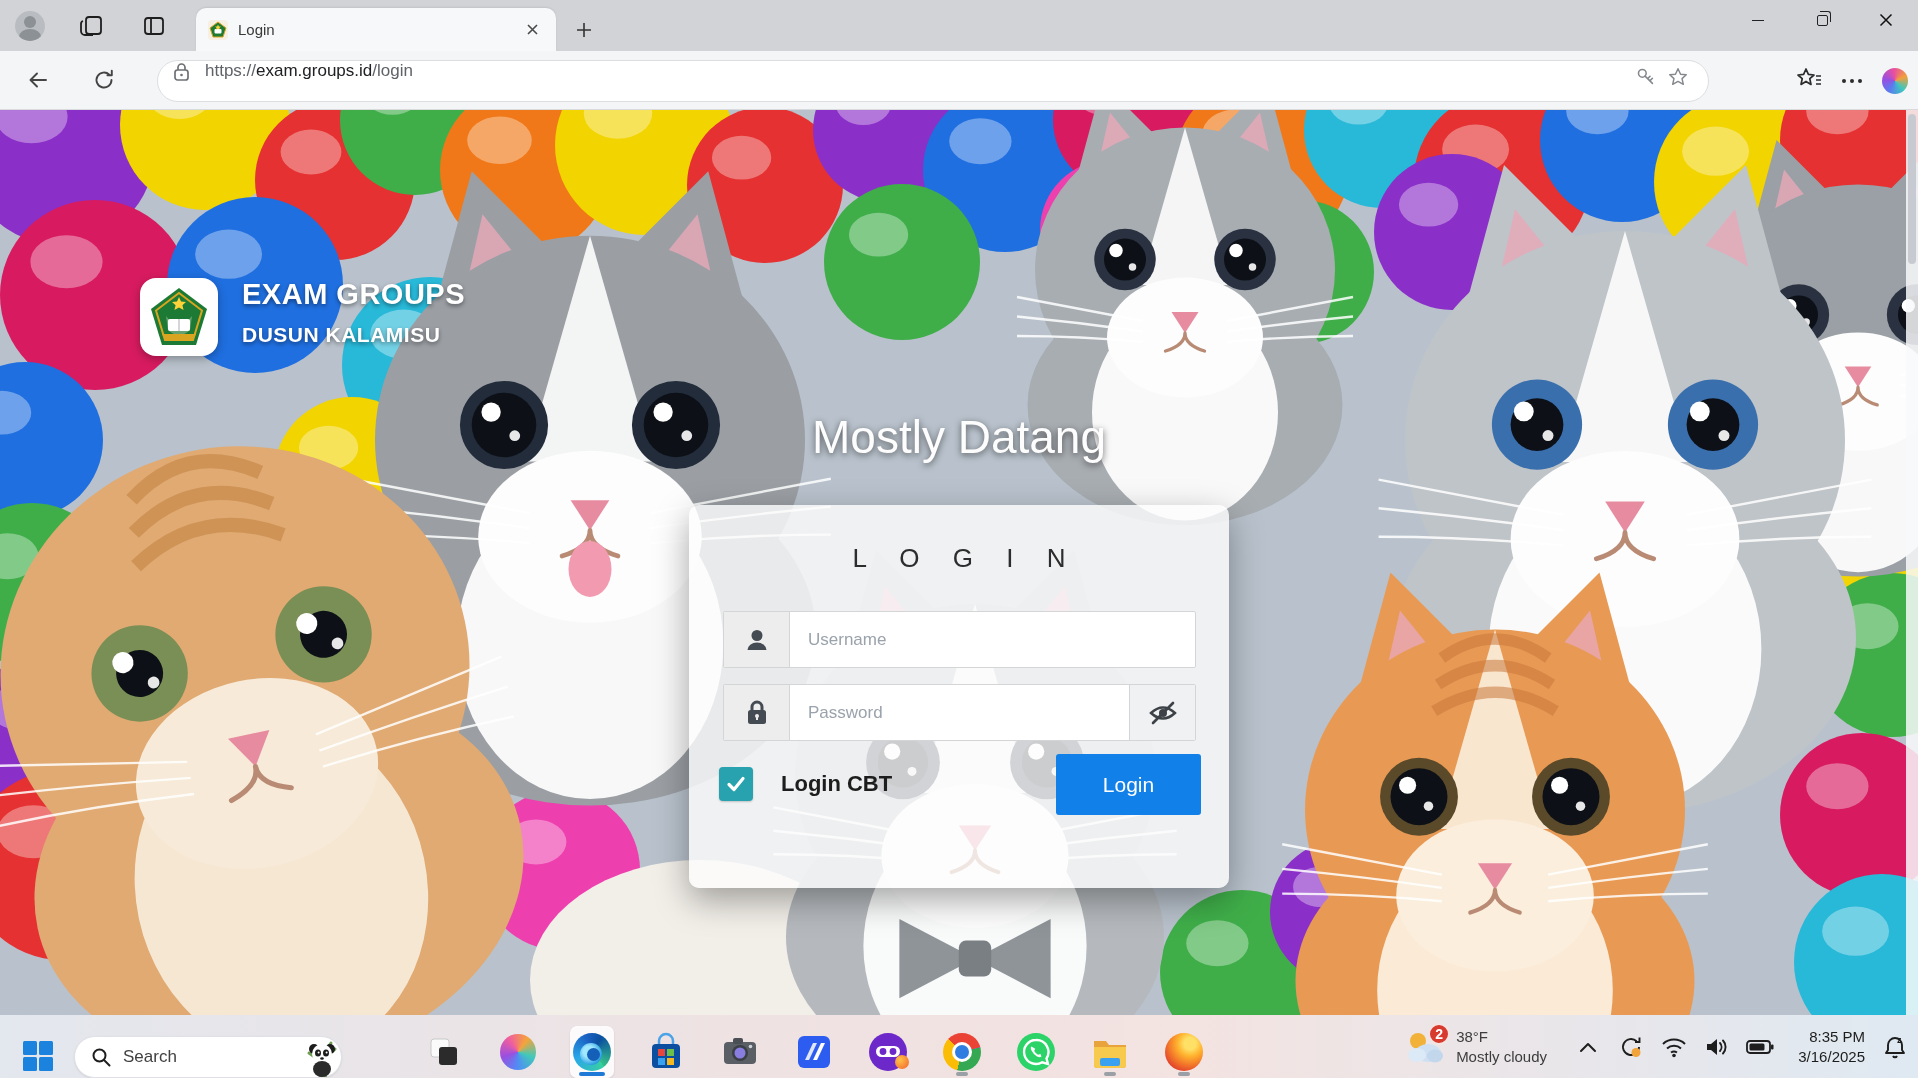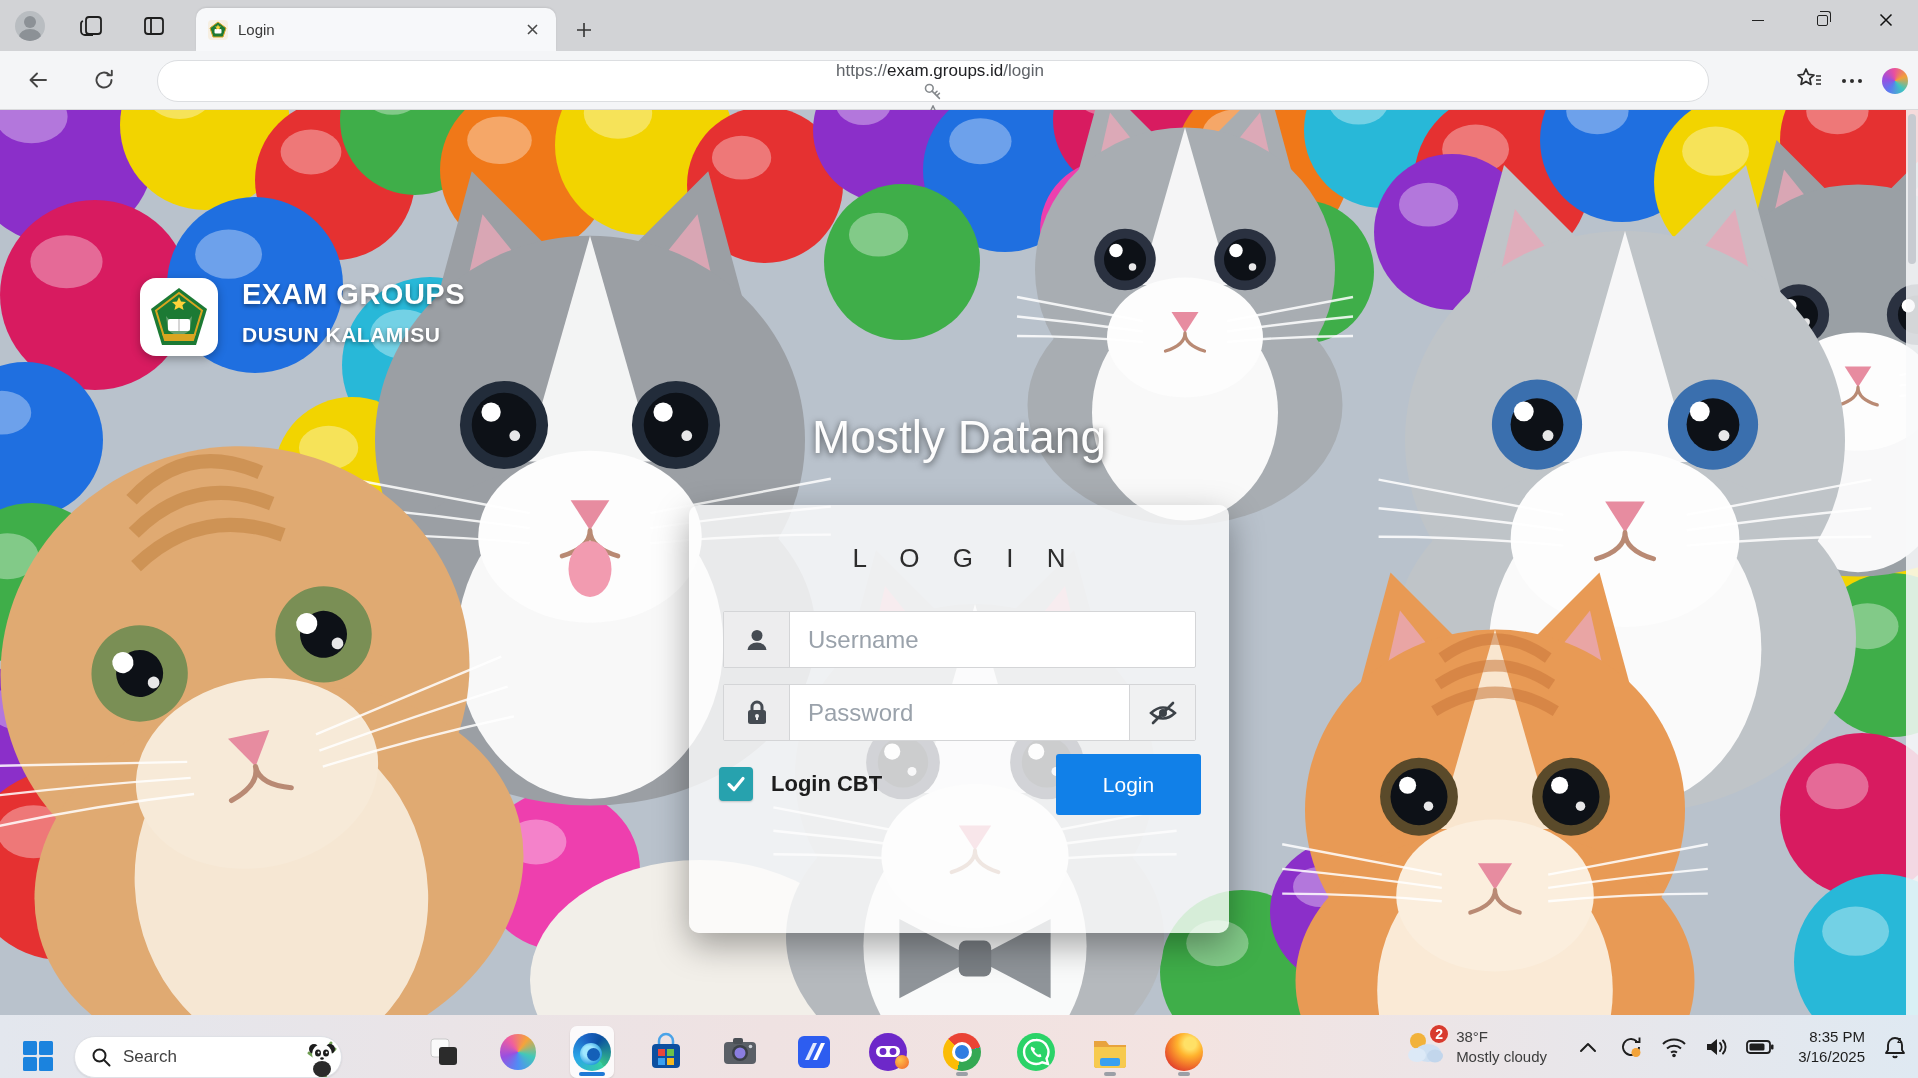--- a/index.html
+++ b/index.html
@@ -26,21 +26,21 @@
   .min-glyph { width:12px; height:0; border-top:1.6px solid #222; }
   .restore-glyph { width:11px; height:11px; border:1.6px solid #222; border-radius:2px; position:relative; }
   .restore-glyph::before { content:""; position:absolute; left:2px; top:-5px; width:10px; height:10px;
       border-top:1.6px solid #222; border-right:1.6px solid #222; border-radius:0 3px 0 0; }
 
   
   .toolbar { position:absolute; left:0; top:51px; width:100%; height:59px; background:#f4f5f7;
              border-bottom:1px solid #d9dadc; display:flex; align-items:center; }
   .nav-btn { width:40px; height:40px; margin-left:8px; border-radius:7px; display:flex; align-items:center; justify-content:center; }
   .addressbar { position:absolute; left:157px; top:9px; width:1552px; height:42px; background:#fff;
-                border:1px solid #dcdee1; border-radius:21px; display:flex; align-items:center; padding:0 14px;flex-direction:column; }
+                border:1px solid #dcdee1; border-radius:21px; display:flex; align-items:flex-start; padding:0 14px; }
   .url { font-size:17px; color:#5f6368; margin-left:14px; flex:1; white-space:nowrap; }
   .url .host { color:#202124; }
   .ab-icon { width:32px; height:32px; display:flex; align-items:center; justify-content:center; border-radius:6px; }
   .tb-right-icons { position:absolute; right:10px; top:9px; height:42px; display:flex; align-items:center; gap:18px; }
   .copilot-orb { width:26px; height:26px; border-radius:50%;
       background:conic-gradient(from 210deg,#5a7bf0,#9a4fe0,#e84fa0,#f2a03a,#3ec6c0,#5a7bf0); }
 
   
   .page { position:absolute; left:0; top:110px; width:1918px; height:905px; overflow:hidden; background:#cfd4da; }
   #bgart { position:absolute; left:0; top:0; }
@@ -50,38 +50,38 @@
   .brand { position:absolute; left:140px; top:168px; display:flex; align-items:flex-start; }
   .brand-logo { width:78px; height:78px; border-radius:16px; background:#fff; display:flex;
                 align-items:center; justify-content:center; box-shadow:0 3px 10px rgba(0,0,0,.3); }
   .brand-text { margin-left:24px; color:#fff; text-shadow:0 2px 4px rgba(0,0,0,.45); }
   .brand-title { font-size:29px; font-weight:800; letter-spacing:.5px; }
   .brand-sub { font-size:21px; font-weight:700; margin-top:12px; letter-spacing:.5px; }
 
   .welcome { position:absolute; left:659px; top:300px; width:600px; text-align:center;
              font-size:46px; color:#fdfdfd; text-shadow:0 2px 7px rgba(0,0,0,.6); }
 
-  .card { position:absolute; left:689px; top:395px; width:540px; height:428px; border-radius:10px;
+  .card { position:absolute; left:689px; top:395px; width:540px; height:383px; border-radius:10px;
           background:rgba(252,252,253,.80); box-shadow:0 12px 34px rgba(0,0,0,.35); }
   .card-heading { text-align:center; margin-top:38px; font-size:26px; letter-spacing:13px;
                   color:#2d2d2d; text-indent:13px; }
   .igroup { position:absolute; left:34px; width:473px; height:57px; display:flex;
             border:1px solid #d4d5d7; background:#fff; border-radius:2px; }
   .igroup.u { top:106px; }
   .igroup.p { top:179px; }
   .iaddon { width:66px; background:#ededee; border-right:1px solid #d4d5d7;
             display:flex; align-items:center; justify-content:center; flex:none; }
   .iaddon.right { border-right:none; border-left:1px solid #d4d5d7; background:#f0f1f2; }
-  .igroup input { flex:1; border:none; outline:none; font-size:24px; color:#333; padding:0 18px;
+  .igroup input { flex:1; border:none; outline:none; font-size:17px; color:#333; padding:0 18px;
                   font-family:"Liberation Sans", sans-serif; background:transparent; min-width:0; }
   .igroup input::placeholder { color:#9aa2ab; opacity:1; }
   .cbx-row { position:absolute; left:30px; top:262px; display:flex; align-items:center; }
   .cbx { width:34px; height:34px; border-radius:4px; background:#27a2ae; display:flex;
          align-items:center; justify-content:center; box-shadow:0 1px 2px rgba(0,0,0,.2); }
-  .cbx-label { margin-left:18px; font-size:22px; font-weight:700; color:#1d1d1d; }
+  .cbx-label { margin-left:28px; font-size:22px; font-weight:700; color:#1d1d1d; }
   .login-btn { position:absolute; left:367px; top:249px; width:145px; height:61px; border:none;
                background:#1180e8; color:#fff; font-size:21px; font-weight:500; border-radius:3px;
                font-family:"Liberation Sans", sans-serif; cursor:pointer; }
 
   
   .taskbar { position:absolute; left:0; top:1015px; width:100%; height:63px;
              background:linear-gradient(90deg,#e3e7ee 0%,#efe2e2 40%,#f3e3e1 62%,#dfe9f2 100%);
              display:flex; align-items:flex-end; }
   .tb-start { width:40px; height:44px; margin-left:18px; display:flex; align-items:center; justify-content:center; border-radius:6px; }
   .searchpill { position:relative; width:268px; height:42px; margin-left:16px; background:#fff;

